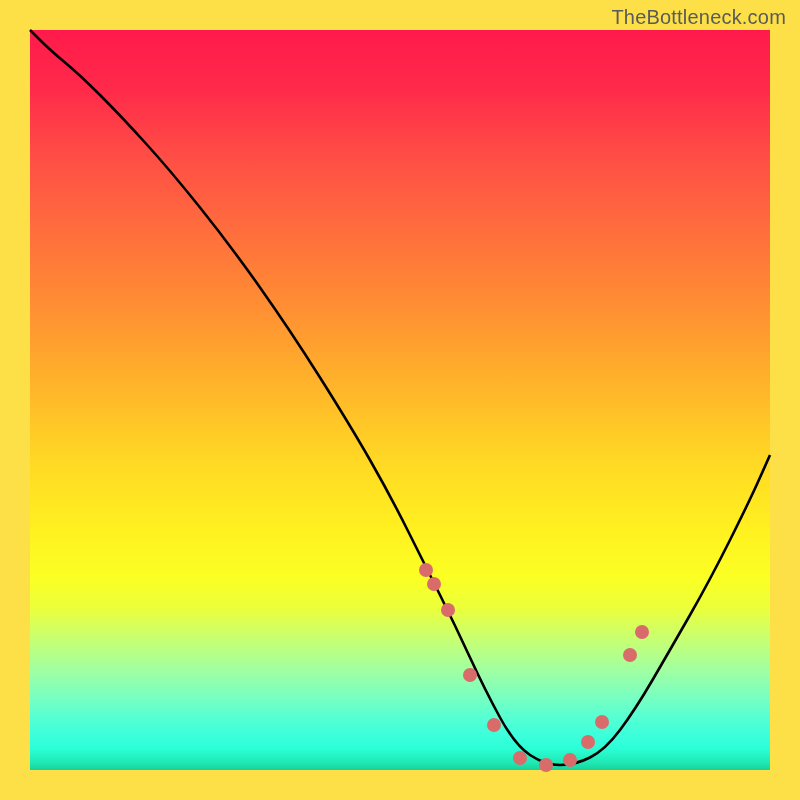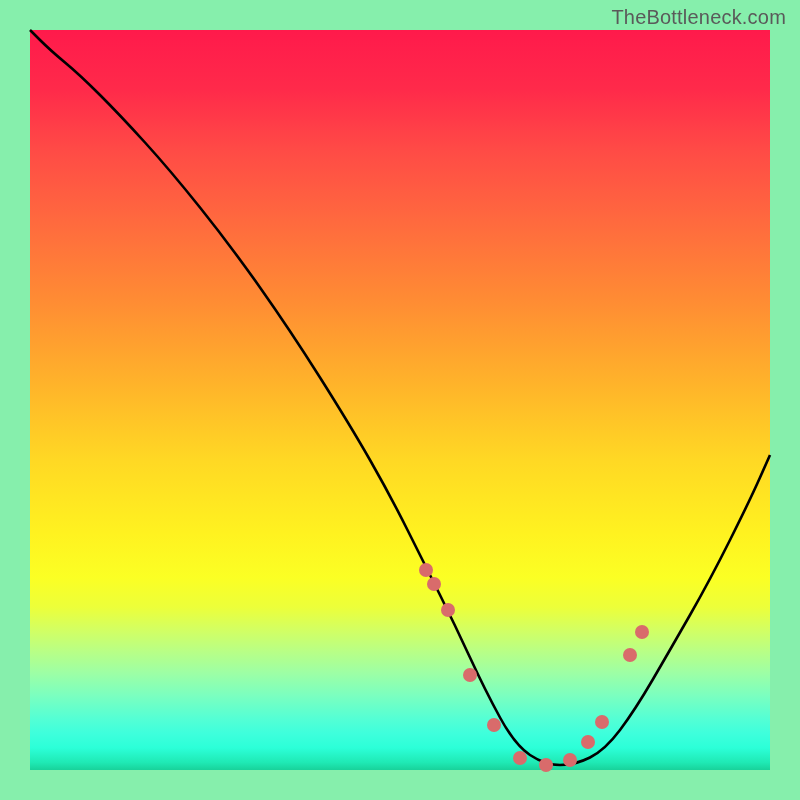--- a/index.html
+++ b/index.html
@@ -8,21 +8,21 @@
     width: 800px;
     height: 800px;
     background: #000;
     font-family: Arial, Helvetica, sans-serif;
     overflow: hidden;
   }
   .frame {
     position: relative;
     width: 800px;
     height: 800px;
-    background: #86efac;
+    background: #fde047;
   }
   .plot-area {
     position: absolute;
     left: 30px;
     top: 30px;
     width: 740px;
     height: 740px;
     background: linear-gradient(to bottom,
       #ff1a4b 0%,
       #ff2a4a 8%,

